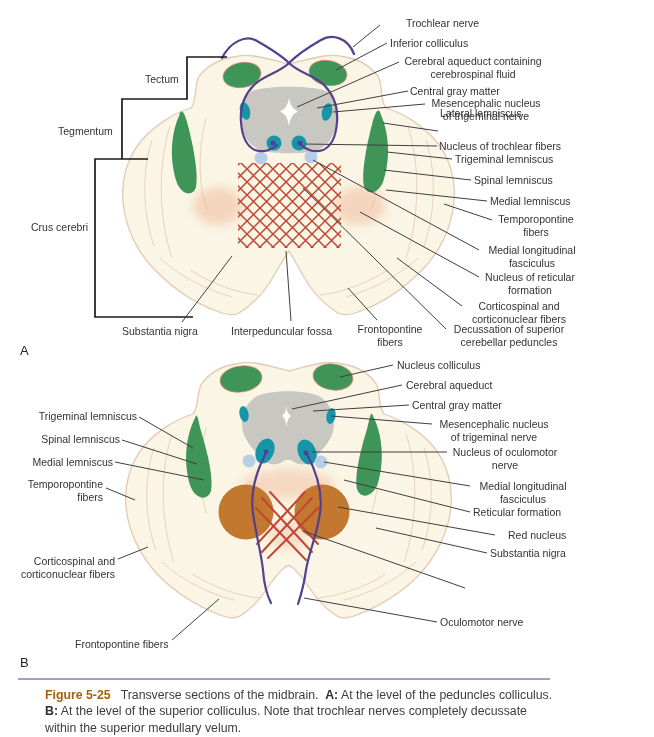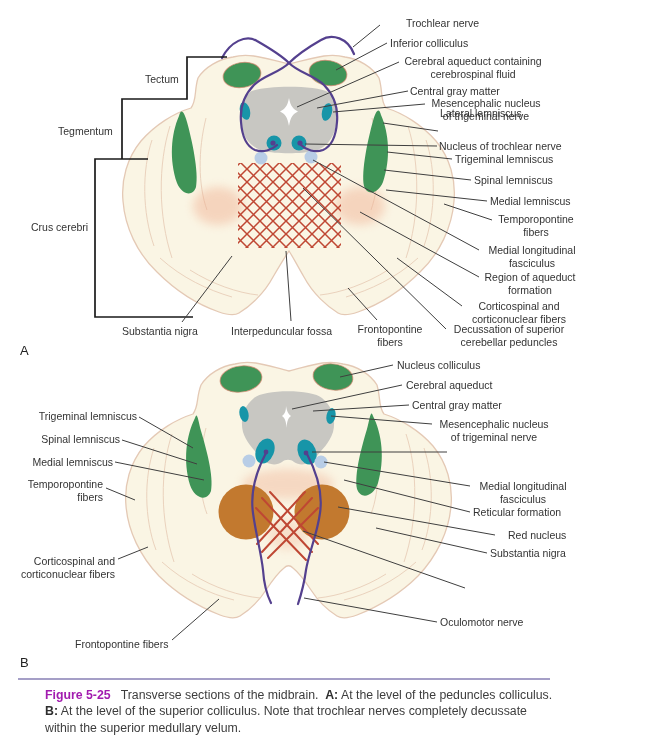--- a/index.html
+++ b/index.html
@@ -5,21 +5,21 @@
   html,body{margin:0;padding:0;background:#ffffff;}
   #stage{position:relative;width:654px;height:737px;background:#ffffff;overflow:hidden;
          font-family:"Liberation Sans",sans-serif;}
   #art{position:absolute;left:0;top:0;}
   .lbl{position:absolute;font-size:10.5px;line-height:1.2;color:#333;white-space:nowrap;}
   .lbl.wrap{white-space:normal;text-align:center;}
   .lbl.r{text-align:right;}
   .letter{position:absolute;font-size:13px;color:#222;}
   #caption-rule{position:absolute;left:18px;top:678px;width:532px;height:2px;background:#a59fc7;}
   #caption{position:absolute;left:45px;top:687px;width:508px;font-size:12.3px;line-height:1.33;color:#3d3d3d;}
-  #caption .figlab{font-weight:bold;color:#a21caf;}
+  #caption .figlab{font-weight:bold;color:#a16207;}
   #caption b{color:#2e2e2e;}
 </style>
 </head>
 <body>
 
 <div id="stage">
 
 <svg id="art" width="654" height="737" viewBox="0 0 654 737">
   <defs>
     <filter id="blur4" x="-60%" y="-60%" width="220%" height="220%">
@@ -171,42 +171,43 @@
 <div class="lbl" style="left:231px;top:325px">Interpeduncular fossa</div>
 <div class="lbl wrap" style="left:354px;top:323px;width:72px">Frontopontine fibers</div>
 <div class="letter" style="left:20px;top:343px">A</div>
 
 <div class="lbl" style="left:406px;top:17px">Trochlear nerve</div>
 <div class="lbl" style="left:390px;top:37px">Inferior colliculus</div>
 <div class="lbl wrap" style="left:402px;top:55px;width:142px">Cerebral aqueduct containing cerebrospinal fluid</div>
 <div class="lbl" style="left:410px;top:85px">Central gray matter</div>
 <div class="lbl wrap" style="left:427px;top:97px;width:118px">Mesencephalic nucleus of trigeminal nerve</div>
 <div class="lbl" style="left:440px;top:107px">Lateral lemniscus</div>
-<div class="lbl" style="left:439px;top:140px">Nucleus of trochlear nerve</div>
+<div class="lbl" style="left:439px;top:140px">Nucleus of trochlear fibers</div>
 <div class="lbl" style="left:455px;top:153px">Trigeminal lemniscus</div>
 <div class="lbl" style="left:474px;top:174px">Spinal lemniscus</div>
 <div class="lbl" style="left:490px;top:195px">Medial lemniscus</div>
 <div class="lbl wrap" style="left:495px;top:213px;width:82px">Temporopontine fibers</div>
 <div class="lbl wrap" style="left:482px;top:244px;width:100px">Medial longitudinal fasciculus</div>
-<div class="lbl wrap" style="left:482px;top:271px;width:96px">Region of aqueduct formation</div>
+<div class="lbl wrap" style="left:482px;top:271px;width:96px">Nucleus of reticular formation</div>
 <div class="lbl wrap" style="left:465px;top:300px;width:108px">Corticospinal and corticonuclear fibers</div>
 <div class="lbl wrap" style="left:449px;top:323px;width:120px">Decussation of superior cerebellar peduncles</div>
 
 <div class="lbl r wrap" style="left:30px;top:410px;width:107px">Trigeminal lemniscus</div>
 <div class="lbl r wrap" style="left:30px;top:433px;width:90px">Spinal lemniscus</div>
 <div class="lbl r wrap" style="left:23px;top:456px;width:90px">Medial lemniscus</div>
 <div class="lbl r wrap" style="left:18px;top:478px;width:85px">Temporopontine fibers</div>
 <div class="lbl r wrap" style="left:10px;top:555px;width:105px">Corticospinal and corticonuclear fibers</div>
 <div class="lbl" style="left:75px;top:638px">Frontopontine fibers</div>
 <div class="letter" style="left:20px;top:655px">B</div>
 
 <div class="lbl" style="left:397px;top:359px">Nucleus colliculus</div>
 <div class="lbl" style="left:406px;top:379px">Cerebral aqueduct</div>
 <div class="lbl" style="left:412px;top:399px">Central gray matter</div>
 <div class="lbl wrap" style="left:435px;top:418px;width:118px">Mesencephalic nucleus of trigeminal nerve</div>
+<div class="lbl wrap" style="left:450px;top:446px;width:110px">Nucleus of oculomotor nerve</div>
 <div class="lbl wrap" style="left:473px;top:480px;width:100px">Medial longitudinal fasciculus</div>
 <div class="lbl" style="left:473px;top:506px">Reticular formation</div>
 <div class="lbl" style="left:508px;top:529px">Red nucleus</div>
 <div class="lbl" style="left:490px;top:547px">Substantia nigra</div>
 <div class="lbl" style="left:440px;top:616px">Oculomotor nerve</div>
 
 <div id="caption-rule"></div>
 <div id="caption">
   <span class="figlab">Figure 5-25</span>&nbsp;&nbsp;
   <span>Transverse sections of the midbrain.</span>&nbsp;

